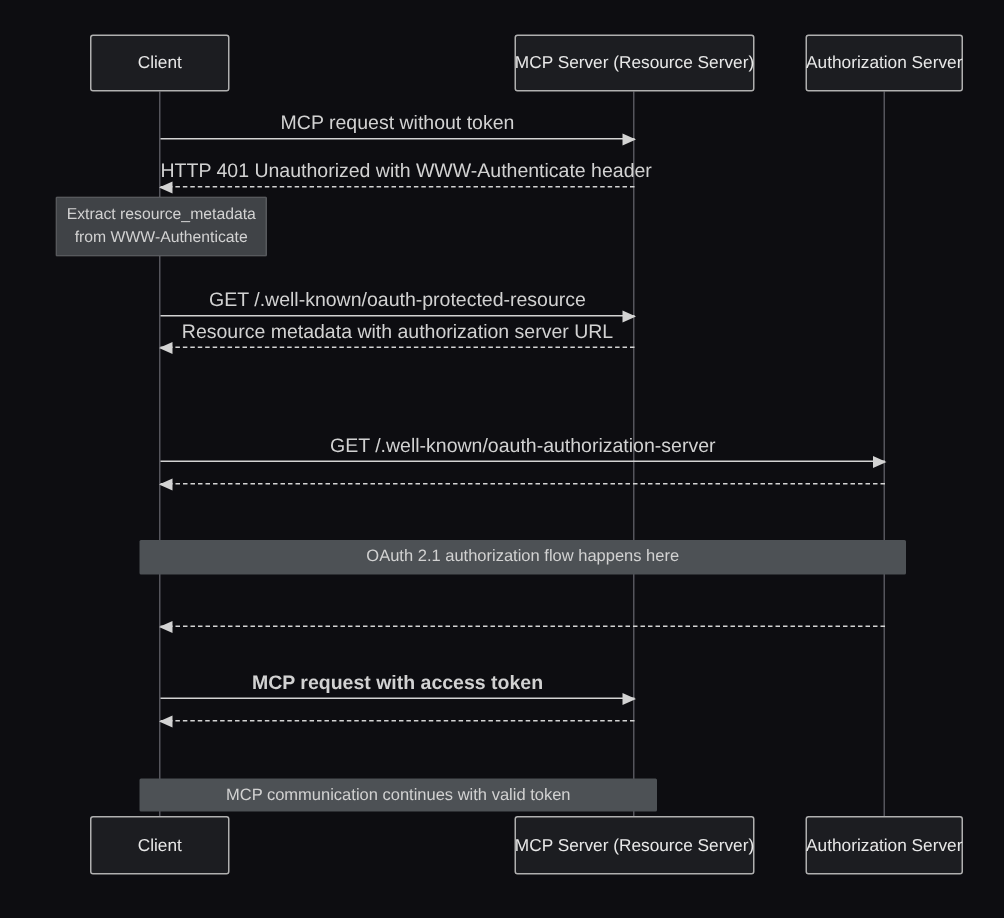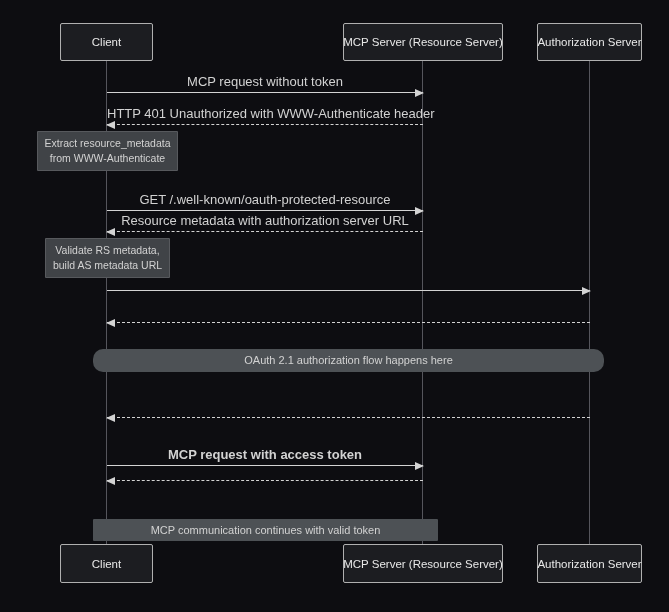--- a/index.html
+++ b/index.html
@@ -136,34 +136,31 @@
   <div class="msg" style="left:107px; top:193px; width:316px;">
     <div class="msg-label">GET /.well-known/oauth-protected-resource</div>
     <div class="msg-line solid right"></div>
   </div>
 
   <div class="msg" style="left:107px; top:214px; width:316px;">
     <div class="msg-label">Resource metadata with authorization server URL</div>
     <div class="msg-line dashed left"></div>
   </div>
 
-  <div class="note" style="left:45px; top:238px; width:125px; height:40px;">
-    <div>Validate RS metadata,</div>
-    <div>build AS metadata URL</div>
-  </div>
 
   <div class="msg" style="left:107px; top:290px; width:483px;">
+    <div class="msg-label">GET /.well-known/oauth-authorization-server</div>
     <div class="msg-line solid right"></div>
   </div>
 
   <div class="msg" style="left:107px; top:322px; width:483px;">
     <div class="msg-line dashed left"></div>
   </div>
 
-  <div class="note wide" style="left:93px; top:349px; width:511px; height:23px;border-radius:10px;">
+  <div class="note wide" style="left:93px; top:360px; width:511px; height:23px;">
     <div>OAuth 2.1 authorization flow happens here</div>
   </div>
 
 
   <div class="msg" style="left:107px; top:417px; width:483px;">
     <div class="msg-line dashed left"></div>
   </div>
 
   <div class="msg" style="left:107px; top:448px; width:316px;font-weight:bold;">
     <div class="msg-label">MCP request with access token</div>

